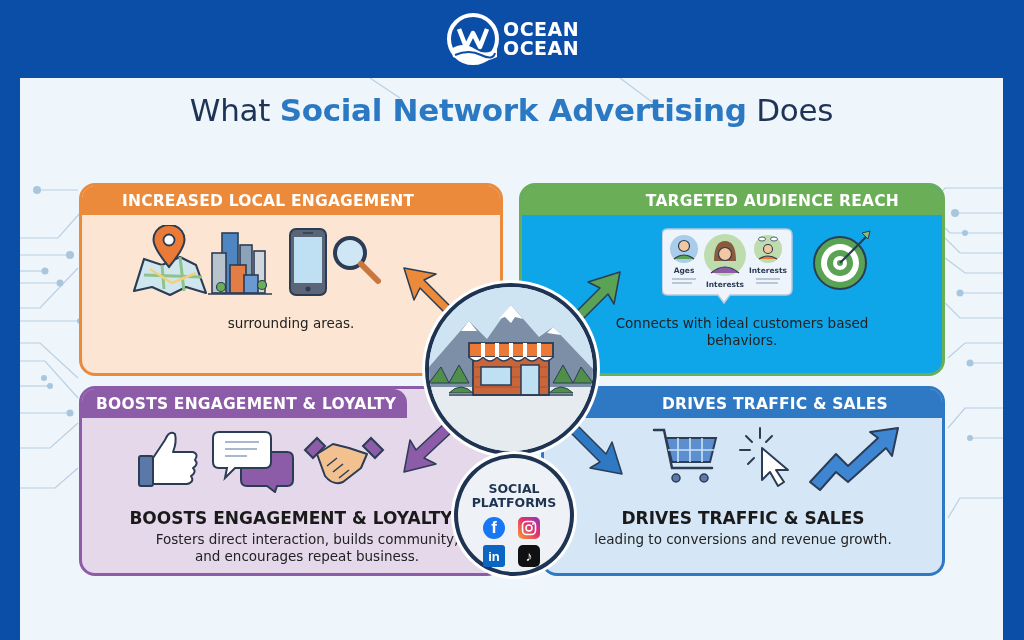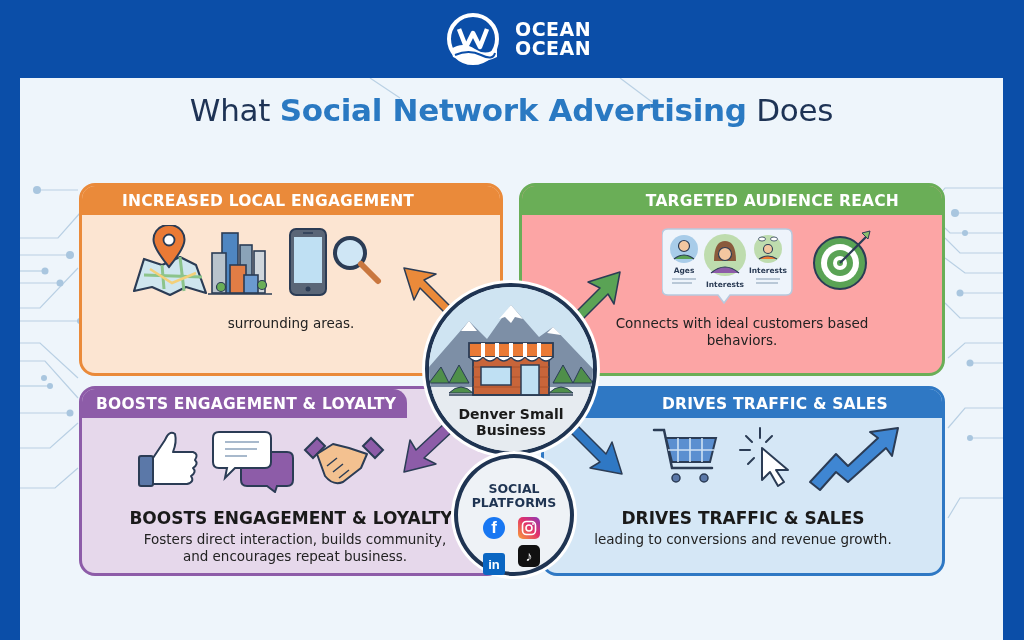--- a/index.html
+++ b/index.html
@@ -1,41 +1,41 @@
 <!DOCTYPE html>
 <html><head>
 <meta charset="utf-8">
 <style>
   * { box-sizing: border-box; margin: 0; padding: 0; }
   html, body { width: 1024px; height: 640px; overflow: hidden; }
   body { background: #0b4ea8; font-family: "DejaVu Sans", "Liberation Sans", sans-serif; position: relative; }
 
   
-  .logo { position: absolute; left: 447px; top: 10px; height: 58px; display: flex; align-items: center; gap: 16px; }
+  .logo { position: absolute; left: 447px; top: 10px; height: 58px; display: flex; align-items: center; gap: 4px; }
   .logo svg { width: 52px; height: 52px; }
   .logo-text { color: #fff; font-weight: bold; font-size: 19px; line-height: 19px; letter-spacing: 0.5px; }
 
   
   .panel { position: absolute; left: 20px; top: 78px; width: 983px; height: 612px; background: #eef5fb; overflow: hidden; }
   .circuits { position: absolute; left: 0; top: 0; width: 983px; height: 536px; }
 
   .title { position: absolute; left: 0; top: 12px; width: 983px; text-align: center; font-size: 31px; line-height: 40px; color: #1e3355; font-weight: normal; letter-spacing: -0.3px; }
   .title .blue { color: #2a79c2; font-weight: bold; }
   .title .dark { color: #1e3355; font-weight: bold; }
 
   
   .card { position: absolute; border-radius: 16px; border: 3px solid; overflow: hidden; }
   .card-header { height: 29px; display: flex; align-items: center; color: #fff; font-weight: bold; font-size: 15.5px; letter-spacing: 0.2px; white-space: nowrap; }
   .card-body { position: relative; }
   .card-desc { position: absolute; text-align: center; color: #222; font-size: 13.5px; line-height: 17px; }
   .card-sub { position: absolute; text-align: center; color: #1a1a1a; font-weight: bold; font-size: 17px; line-height: 20px; }
 
   .c-orange { left: 59px; top: 105px; width: 424px; height: 193px; border-color: #ea8a3a; background: #fce5d2; }
   .c-orange .card-header { background: #ea8a3a; justify-content: flex-start; padding-left: 40px; }
-  .c-green { left: 499px; top: 105px; width: 426px; height: 193px; border-color: #6aae57; background: #fca5a5; }
+  .c-green { left: 499px; top: 105px; width: 426px; height: 193px; border-color: #6aae57; background: #0ea5e9; }
   .c-green .card-header { background: #6aae57; justify-content: flex-end; padding-right: 43px; }
   .c-purple { left: 59px; top: 308px; width: 424px; height: 190px; border-color: #8d5ca8; background: #e6d8eb; }
   .c-purple .card-header { background: #8d5ca8; justify-content: flex-start; padding-left: 14px; width: 325px; border-top-right-radius: 14px; }
   .c-blue { left: 521px; top: 308px; width: 404px; height: 190px; border-color: #2f78c4; background: #d5e7f6; }
   .c-blue .card-header { background: #2f78c4; justify-content: flex-end; padding-right: 54px; }
 
   .icons { position: absolute; }
 
   
   .arrows { position: absolute; left: 0; top: 0; width: 983px; height: 536px; pointer-events: none; }
@@ -43,21 +43,21 @@
   
   .hub { position: absolute; left: 405px; top: 205px; width: 172px; height: 172px; border-radius: 50%; background: #eef2f6; border: 4px solid #1f3452; overflow: hidden; box-shadow: 0 0 0 3px #fff; }
   .hub svg { position: absolute; left: 0; top: 0; }
   .hub-label { position: absolute; left: 0; top: 119px; width: 164px; text-align: center; font-weight: bold; font-size: 14px; line-height: 16px; color: #1a1a1a; }
 
   .social { position: absolute; left: 434px; top: 376px; width: 120px; height: 122px; border-radius: 50%; background: #eef2f6; border: 4px solid #1f3452; box-shadow: 0 0 0 3px #fff; }
   .social-title { position: absolute; left: 0; top: 24px; width: 112px; text-align: center; font-weight: bold; font-size: 12.5px; line-height: 14px; color: #1f3452; }
   .soc-icon { position: absolute; width: 22px; height: 22px; border-radius: 5px; display: flex; align-items: center; justify-content: center; color: #fff; font-weight: bold; font-family: "Liberation Sans", sans-serif; }
   .soc-fb { left: 25px; top: 59px; border-radius: 50%; background: #1877f2; font-size: 17px; }
   .soc-ig { left: 60px; top: 59px; background: linear-gradient(45deg, #f9a03a, #e1306c 55%, #8a3ab9); }
-  .soc-li { left: 25px; top: 87px; background: #0a66c2; font-size: 13px; border-radius: 3px; margin-top: 8px; }
+  .soc-li { left: 25px; top: 87px; background: #0a66c2; font-size: 13px; border-radius: 3px; }
   .soc-tt { left: 60px; top: 87px; background: #111; font-size: 14px; }
 </style>
 </head>
 <body>
 
 <div class="logo">
   <svg viewBox="0 0 52 52">
     <circle cx="26" cy="26" r="24" fill="none" stroke="#fff" stroke-width="4"></circle>
     <path d="M12 16 L19 34 L26 20 L33 34 L40 16" fill="none" stroke="#fff" stroke-width="4.5" stroke-linejoin="round"></path>
     <path d="M4 36 Q16 28 28 36 T50 34 L50 44 Q30 54 6 44 Z" fill="#fff"></path>
@@ -216,21 +216,21 @@
           <path d="M88 14 H122 M88 21 H120 M88 28 H110" stroke="#a8b9cc" stroke-width="2"></path>
         </g>
         <g>
           <path d="M168 22 L180 10 L188 18 L176 30 Z" fill="#8d5ca8" stroke="#2b3c55" stroke-width="2"></path>
           <path d="M246 22 L234 10 L226 18 L238 30 Z" fill="#8d5ca8" stroke="#2b3c55" stroke-width="2"></path>
           <path d="M180 26 L196 16 L212 20 L230 26 L224 40 L206 54 Q196 58 188 48 Z" fill="#f3c190" stroke="#2b3c55" stroke-width="2" stroke-linejoin="round"></path>
           <path d="M196 44 L206 36 M202 50 L212 42 M190 38 L200 30" stroke="#2b3c55" stroke-width="1.5"></path>
         </g>
       </svg>
       <div class="card-sub" style="left:0;top:90px;width:418px">BOOSTS ENGAGEMENT &amp; LOYALTY</div>
-      <div class="card-desc" style="left:4px;top:113px;width:418px">
+      <div class="card-desc" style="left:16px;top:113px;width:418px">
         <div>Fosters direct interaction, builds community,</div>
         <div>and encourages repeat business.</div>
       </div>
     </div>
   </div>
 
   <div class="card c-blue">
     <div class="card-header">DRIVES TRAFFIC &amp; SALES</div>
     <div class="card-body">
       <svg class="icons" style="left:108px;top:6px" width="250" height="72" viewBox="0 0 250 72">
@@ -275,24 +275,20 @@
       <path d="M20 106 Q32 94 44 106 Z M120 106 Q132 94 144 106 Z" fill="#4f8f4a" stroke="#2b3c55" stroke-width="1"></path>
       <rect x="44" y="70" width="76" height="38" fill="#c8653a" stroke="#2b3c55" stroke-width="1.8"></rect>
       <path d="M44 80 H120 M44 90 H120 M44 100 H120" stroke="#a44e2a" stroke-width="0.8"></path>
       <rect x="52" y="80" width="30" height="18" fill="#bfe0f3" stroke="#2b3c55" stroke-width="1.5"></rect>
       <rect x="92" y="78" width="18" height="30" fill="#bfe0f3" stroke="#2b3c55" stroke-width="1.5"></rect>
       <rect x="40" y="56" width="84" height="14" fill="#ea7a35" stroke="#2b3c55" stroke-width="1.8"></rect>
       <path d="M40 70 Q47 78 54 70 Q61 78 68 70 Q75 78 82 70 Q89 78 96 70 Q103 78 110 70 Q117 78 124 70" fill="#fff" stroke="#2b3c55" stroke-width="1.4"></path>
       <path d="M54 56 L54 70 M68 56 L68 70 M82 56 L82 70 M96 56 L96 70 M110 56 L110 70" stroke="#fff" stroke-width="4"></path>
       <line x1="20" y1="108" x2="144" y2="108" stroke="#2b3c55" stroke-width="1.5"></line>
     </svg>
-    <div class="hub-label">
-      <div>Denver Small</div>
-      <div>Business</div>
-    </div>
   </div>
 
   <div class="social">
     <div class="social-title">
       <div>SOCIAL</div>
       <div>PLATFORMS</div>
     </div>
     <div class="soc-icon soc-fb">f</div>
     <div class="soc-icon soc-ig">
       <svg width="16" height="16" viewBox="0 0 16 16">

